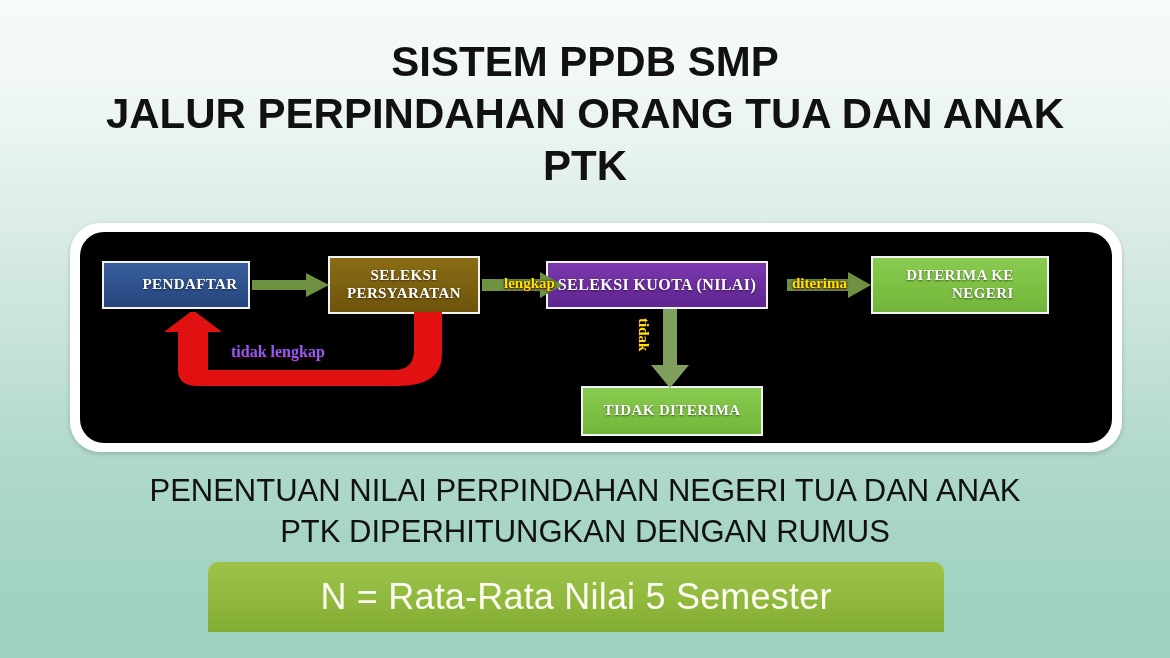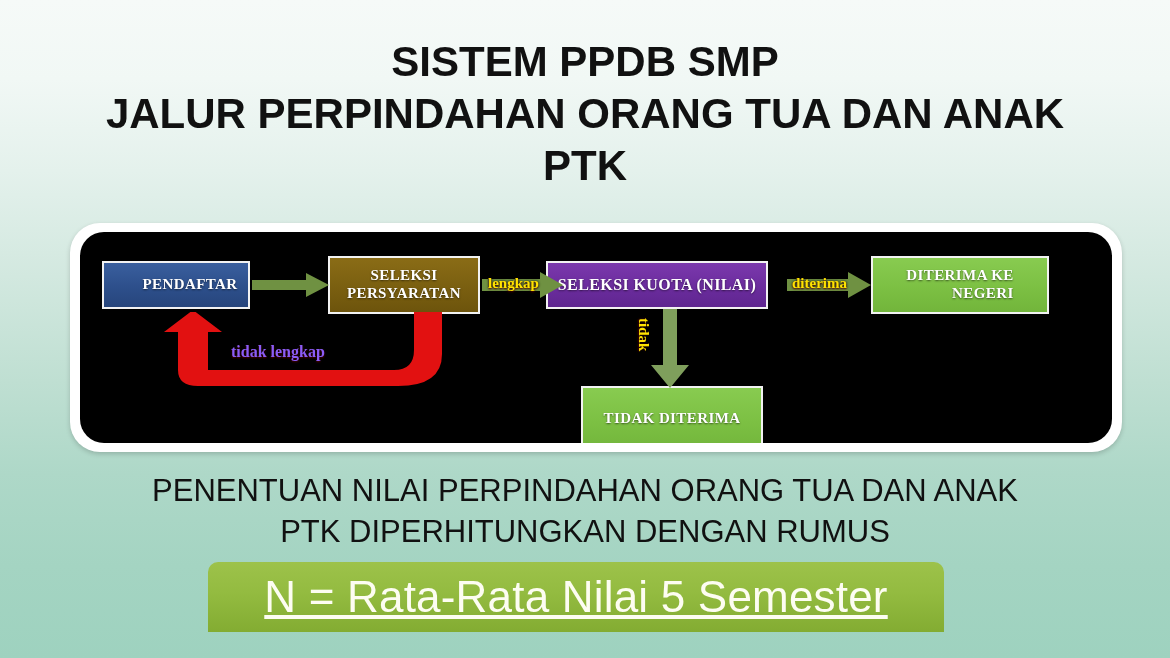--- a/index.html
+++ b/index.html
@@ -101,21 +101,21 @@
     background: linear-gradient(to bottom, #7b38ad 0%, #6b2c9d 55%, #5f2690 100%);
     font-size: 16px;
   }
   #node-diterima-negeri {
     left: 791px; top: 24px; width: 178px; height: 58px;
     background: linear-gradient(to bottom, #88cb50 0%, #7cc043 55%, #72b53b 100%);
     font-size: 15px;
     text-align: right;
   }
   #node-tidak-diterima {
-    left: 501px; top: 154px; width: 182px; height: 66px;
+    left: 501px; top: 154px; width: 182px; height: 50px;
     background: linear-gradient(to bottom, #88cb50 0%, #7cc043 55%, #72b53b 100%);
     font-size: 15px;
   }
 
   
   .arrow-svg {
     position: absolute;
     pointer-events: none;
   }
   #arrow-1 { left: 172px; top: 40px; }
@@ -125,21 +125,21 @@
   #arrow-red { left: 72px; top: 80px; }
 
   .arrow-label {
     position: absolute;
     font-family: "Liberation Serif", serif;
     font-weight: bold;
     color: #ffe400;
     text-shadow: 0 0 3px rgba(0,0,0,0.9), 0 1px 2px rgba(120,0,0,0.9);
     white-space: nowrap;
   }
-  #label-lengkap { left: 408px; top: 43px; font-size: 15px; }
+  #label-lengkap { left: 424px; top: 43px; font-size: 15px; }
   #label-diterima { left: 712px; top: 43px; font-size: 15px; }
   #label-tidak {
     left: 572px; top: 86px; font-size: 15px;
     transform: rotate(90deg);
     transform-origin: left top;
   }
   #label-tidak-lengkap {
     left: 151px; top: 111px; font-size: 16px;
     color: #8b5cf6;
   }
@@ -168,25 +168,24 @@
     width: 736px;
     height: 70px;
     background: linear-gradient(to bottom, #9dc24a 0%, #93bb40 45%, #83ac32 100%);
     border-radius: 10px 10px 0 0;
     display: flex;
     align-items: center;
     justify-content: center;
   }
   #formula-text {
     font-family: "Liberation Sans", sans-serif;
-    font-size: 44px;
+    font-size: 36px;
     color: #fdfdf2;
     letter-spacing: 0.2px;
     white-space: nowrap;
-    text-decoration: underline;
   }
 </style>
 </head>
 <body>
 
 <div id="slide">
 
   <div id="title-block">
     <div class="title-line">SISTEM PPDB SMP</div>
     <div class="title-line">JALUR PERPINDAHAN ORANG TUA DAN ANAK</div>
@@ -257,21 +256,21 @@
                  L246 74
                  Q290 74 290 42
                  L290 0 Z" fill="#e21111"></path>
       </svg>
       <span class="arrow-label" id="label-tidak-lengkap">tidak lengkap</span>
 
     </div>
   </div>
 
   <div id="bottom-block">
-    <div class="bottom-line">PENENTUAN NILAI PERPINDAHAN ORANG TUA DAN ANAK</div>
+    <div class="bottom-line">PENENTUAN NILAI PERPINDAHAN NEGERI TUA DAN ANAK</div>
     <div class="bottom-line">PTK DIPERHITUNGKAN DENGAN RUMUS</div>
   </div>
 
   <div id="formula-box">
     <span id="formula-text">N = Rata-Rata Nilai 5 Semester</span>
   </div>
 
 </div>
 
 </body></html>

